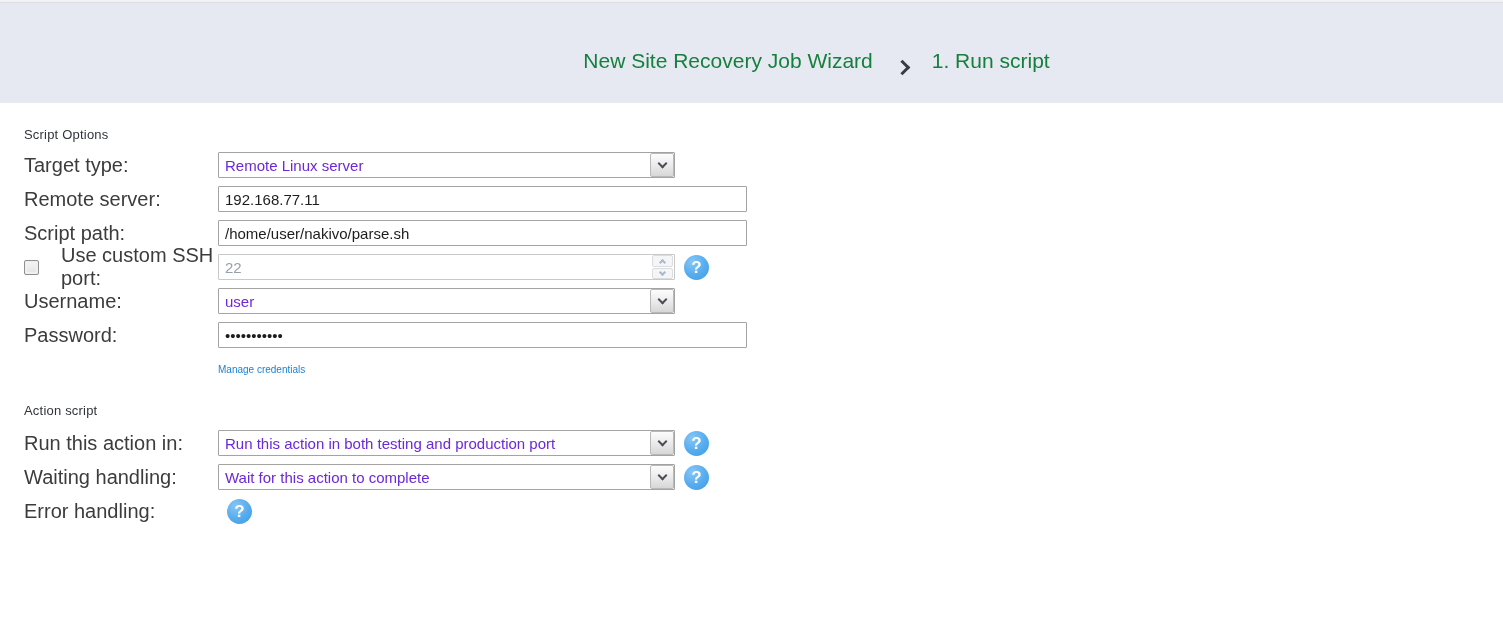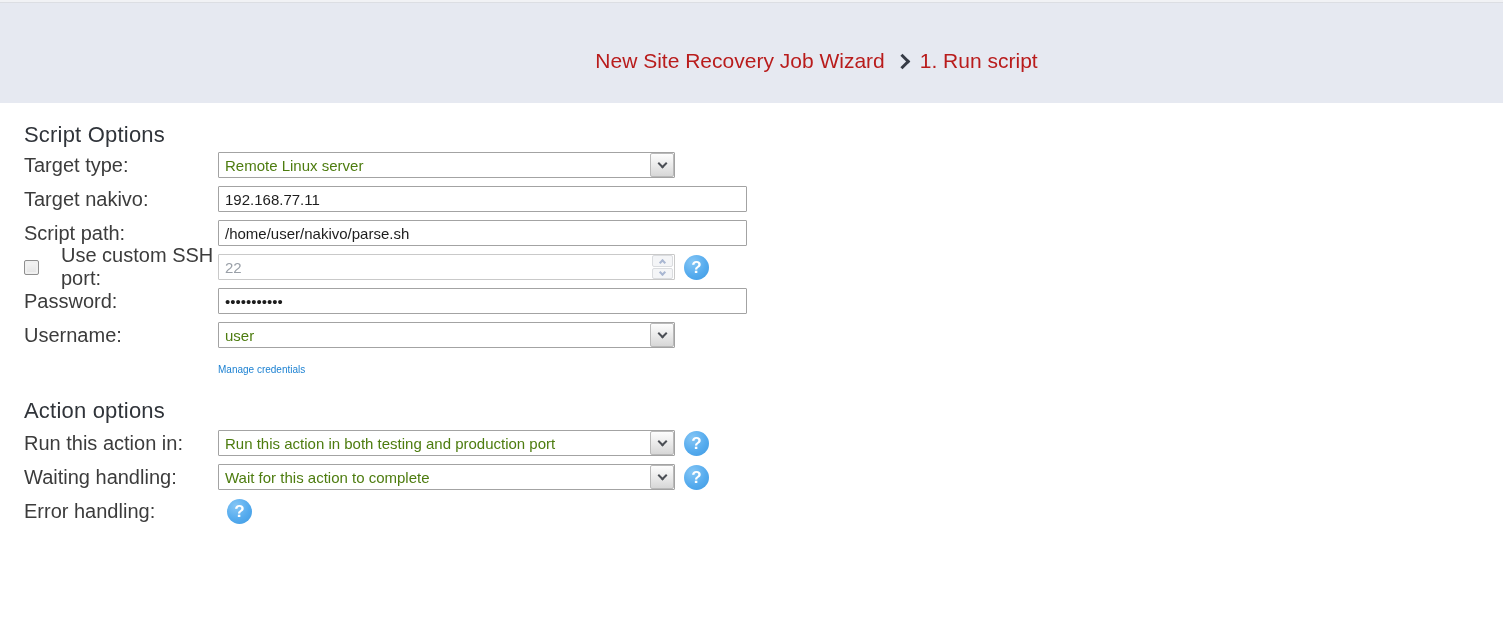--- a/index.html
+++ b/index.html
@@ -13,34 +13,34 @@
     position:relative; height:103px; background:#e6e9f1;
     display:flex; align-items:center; justify-content:center;
     padding-top:18px;
   }
   .wizard-header::before {
     content:""; position:absolute; top:0; left:0; right:0; height:2px;
     background:#f1f2f5; border-bottom:1px solid #dcdee3;
   }
   .header-title-group {
     position:relative; left:65px;
-    display:flex; align-items:center; gap:12px;
-    color:#b91c1c; font-size:21px;
+    display:flex; align-items:flex-end; gap:24px;
+    color:#15803d; font-size:21px;
   }
   .crumb-chevron {
     display:inline-block; width:11px; height:11px;
     border-top:3px solid #363b46; border-right:3px solid #363b46;
     transform:rotate(45deg); margin-top:1px;
   }
 
   
   .form { padding:21px 0 0 24px; }
 
   .section-heading {
-    font-size:22px; font-weight:400; color:#30343a; letter-spacing:0.2px;
+    font-size:13px; font-weight:400; color:#30343a; letter-spacing:0.2px;
     margin:0 0 6px 0; line-height:22px;
   }
   .section-heading.second { margin-top:23px; margin-bottom:8px; }
 
   .row { display:flex; align-items:center; height:26px; margin-bottom:8px; }
   .lbl {
     width:194px; flex:0 0 194px; font-size:20px; color:#3c3c3c;
     display:flex; align-items:center;
   }
   .lbl-check { gap:22px; }
@@ -51,21 +51,21 @@
     font-family:"Liberation Sans", sans-serif; font-size:15px; color:#1d1d1d;
     padding:0 6px; outline:none; border-radius:1px;
   }
 
   
   .select {
     width:457px; height:26px; border:1px solid #a3a3a3; background:#fff;
     display:flex; align-items:center; border-radius:1px; cursor:default; position:relative;
   }
   .select-value {
-    flex:1 1 auto; font-size:15px; color:#4d7c0f; padding:0 6px;
+    flex:1 1 auto; font-size:15px; color:#6d28d9; padding:0 6px;
     white-space:nowrap; overflow:hidden;
   }
   .select-btn {
     flex:0 0 24px; height:24px; margin-right:0;
     background:linear-gradient(#fdfdfd,#e9e9e9 55%,#d7d7d7);
     border-left:1px solid #b4b4b4; border:1px solid #b9b9b9; border-radius:2px;
     display:flex; align-items:center; justify-content:center;
   }
   .chev-down {
     display:inline-block; width:7px; height:7px;
@@ -135,21 +135,21 @@
       <span class="lbl">Target type:</span>
       <div class="select">
         <span class="select-value">Remote Linux server</span>
         <span class="select-btn">
             <i class="chev-down"></i>
           </span>
       </div>
     </div>
 
     <div class="row">
-      <span class="lbl">Target nakivo:</span>
+      <span class="lbl">Remote server:</span>
       <input class="txt" type="text" value="192.168.77.11" style="">
     </div>
 
     <div class="row">
       <span class="lbl">Script path:</span>
       <input class="txt" type="text" value="/home/user/nakivo/parse.sh" style="">
     </div>
 
     <div class="row">
       <span class="lbl lbl-check">
@@ -164,39 +164,39 @@
             </span>
           <span class="spin-btn">
               <i class="chev-down-sm"></i>
             </span>
         </span>
       </div>
       <span class="help">?</span>
     </div>
 
     <div class="row">
+      <span class="lbl">Username:</span>
+      <div class="select">
+        <span class="select-value">user</span>
+        <span class="select-btn">
+            <i class="chev-down"></i>
+          </span>
+      </div>
+    </div>
+
+    <div class="row">
       <span class="lbl">Password:</span>
       <input class="txt" type="text" value="•••••••••••" style="">
     </div>
 
-    <div class="row">
-      <span class="lbl">Username:</span>
-      <div class="select">
-        <span class="select-value">user</span>
-        <span class="select-btn">
-            <i class="chev-down"></i>
-          </span>
-      </div>
-    </div>
-
     <div class="link-row">
       <a class="link">Manage credentials</a>
     </div>
 
-    <h2 class="section-heading second">Action options</h2>
+    <h2 class="section-heading second">Action script</h2>
 
     <div class="row">
       <span class="lbl">Run this action in:</span>
       <div class="select">
         <span class="select-value">Run this action in both testing and production port</span>
         <span class="select-btn">
             <i class="chev-down"></i>
           </span>
       </div>
       <span class="help">?</span>

